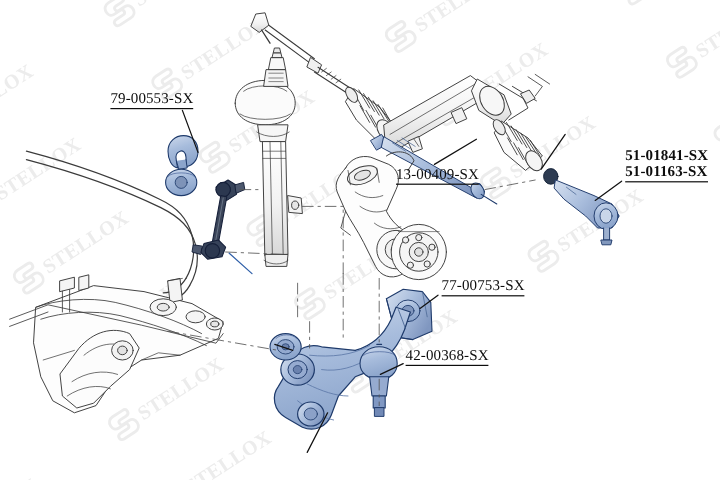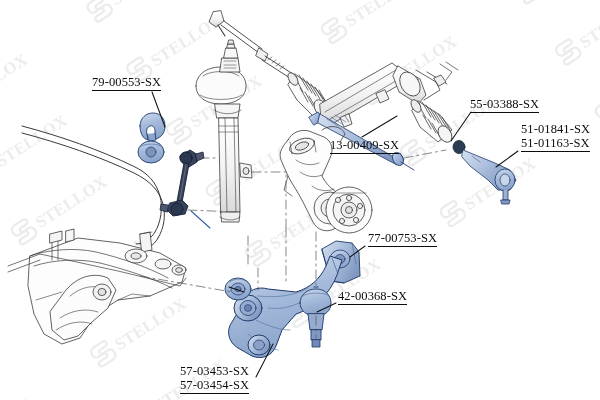--- a/index.html
+++ b/index.html
@@ -445,37 +445,30 @@
 
     <div class="part-label" style="left:92px; top:76px;">
       <span class="code-line">79-00553-SX</span>
     </div>
 
 
     <div class="part-label" style="left:330px; top:139px;">
       <span class="code-line">13-00409-SX</span>
     </div>
 
-    <div class="part-label" style="left:470px; top:98px;">
-      <span class="code-line">55-03388-SX</span>
-    </div>
-
-    <div class="part-label" style="left:521px; top:123px;">
+
+    <div class="part-label" style="left:521px; top:123px;font-weight:bold;">
       <span class="code-line">51-01841-SX</span>
       <span class="code-line">51-01163-SX</span>
     </div>
 
     <div class="part-label" style="left:368px; top:232px;text-align:center;">
       <span class="code-line">77-00753-SX</span>
     </div>
 
 
     <div class="part-label" style="left:338px; top:290px;">
       <span class="code-line">42-00368-SX</span>
     </div>
 
-    <div class="part-label" style="left:180px; top:365px;">
-      <span class="code-line">57-03453-SX</span>
-      <span class="code-line">57-03454-SX</span>
-    </div>
 
   </div>
 </div>
 
 </body></html>

